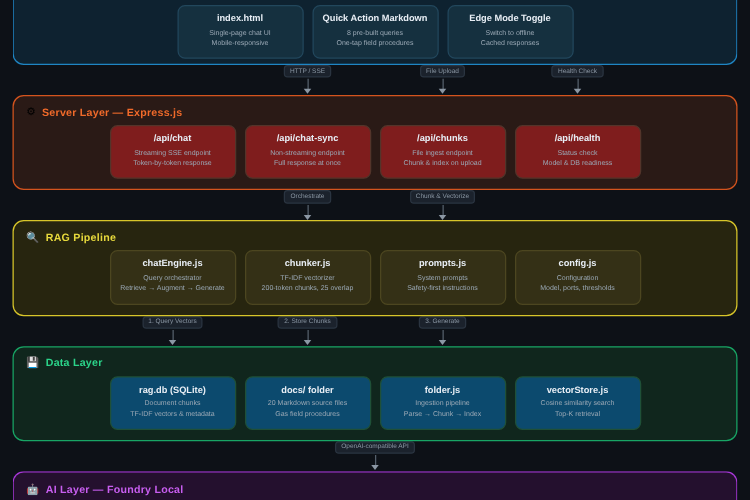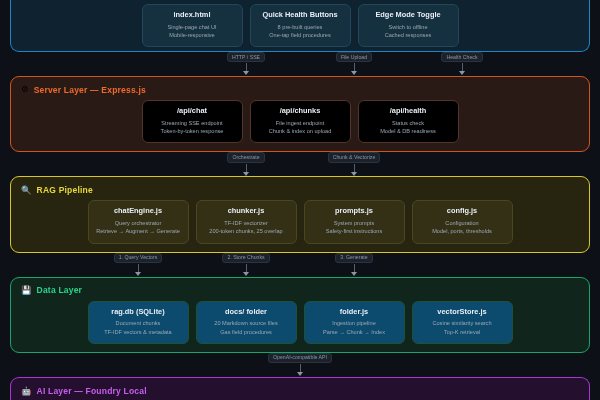--- a/index.html
+++ b/index.html
@@ -71,21 +71,21 @@
     border-radius: 0 0 9px 9px;
     padding-top: 6px;
     height: 52px;
   }
   .layer-client .cards { margin-top: -2px; }
   .layer-client .card { background: #15303f; border-color: #22475c; }
 
   
   .layer-server { border-color: #d4541e; background: #2a1a16; }
   .layer-server .layer-title { color: #f06a2a; text-align: center; }
-  .layer-server .card { background: #000000; border-color: #53342a; }
+  .layer-server .card { background: #7f1d1d; border-color: #53342a; }
 
   
   .layer-rag { border-color: #d8c62a; background: #27250f; }
   .layer-rag .layer-title { color: #e7d93c; }
   .layer-rag .card { background: #343016; border-color: #4c4620; }
 
   
   .layer-data { border-color: #18a565; background: #10261d; }
   .layer-data .layer-title { color: #2bd48a; }
   .layer-data .card { background: #0c4a6e; border-color: #1f5038; }
@@ -147,21 +147,21 @@
 <div class="canvas">
 
   <section class="layer layer-client">
     <div class="cards">
       <div class="card">
         <div class="card-title">index.html</div>
         <div class="card-line">Single-page chat UI</div>
         <div class="card-line">Mobile-responsive</div>
       </div>
       <div class="card">
-        <div class="card-title">Quick Health Buttons</div>
+        <div class="card-title">Quick Action Markdown</div>
         <div class="card-line">8 pre-built queries</div>
         <div class="card-line">One-tap field procedures</div>
       </div>
       <div class="card">
         <div class="card-title">Edge Mode Toggle</div>
         <div class="card-line">Switch to offline</div>
         <div class="card-line">Cached responses</div>
       </div>
     </div>
   </section>
@@ -187,20 +187,25 @@
       <span class="layer-icon">⚙</span>
       <span class="layer-title">Server Layer — Express.js</span>
     </div>
     <div class="cards">
       <div class="card">
         <div class="card-title">/api/chat</div>
         <div class="card-line">Streaming SSE endpoint</div>
         <div class="card-line">Token-by-token response</div>
       </div>
       <div class="card">
+        <div class="card-title">/api/chat-sync</div>
+        <div class="card-line">Non-streaming endpoint</div>
+        <div class="card-line">Full response at once</div>
+      </div>
+      <div class="card">
         <div class="card-title">/api/chunks</div>
         <div class="card-line">File ingest endpoint</div>
         <div class="card-line">Chunk &amp; index on upload</div>
       </div>
       <div class="card">
         <div class="card-title">/api/health</div>
         <div class="card-line">Status check</div>
         <div class="card-line">Model &amp; DB readiness</div>
       </div>
     </div>

